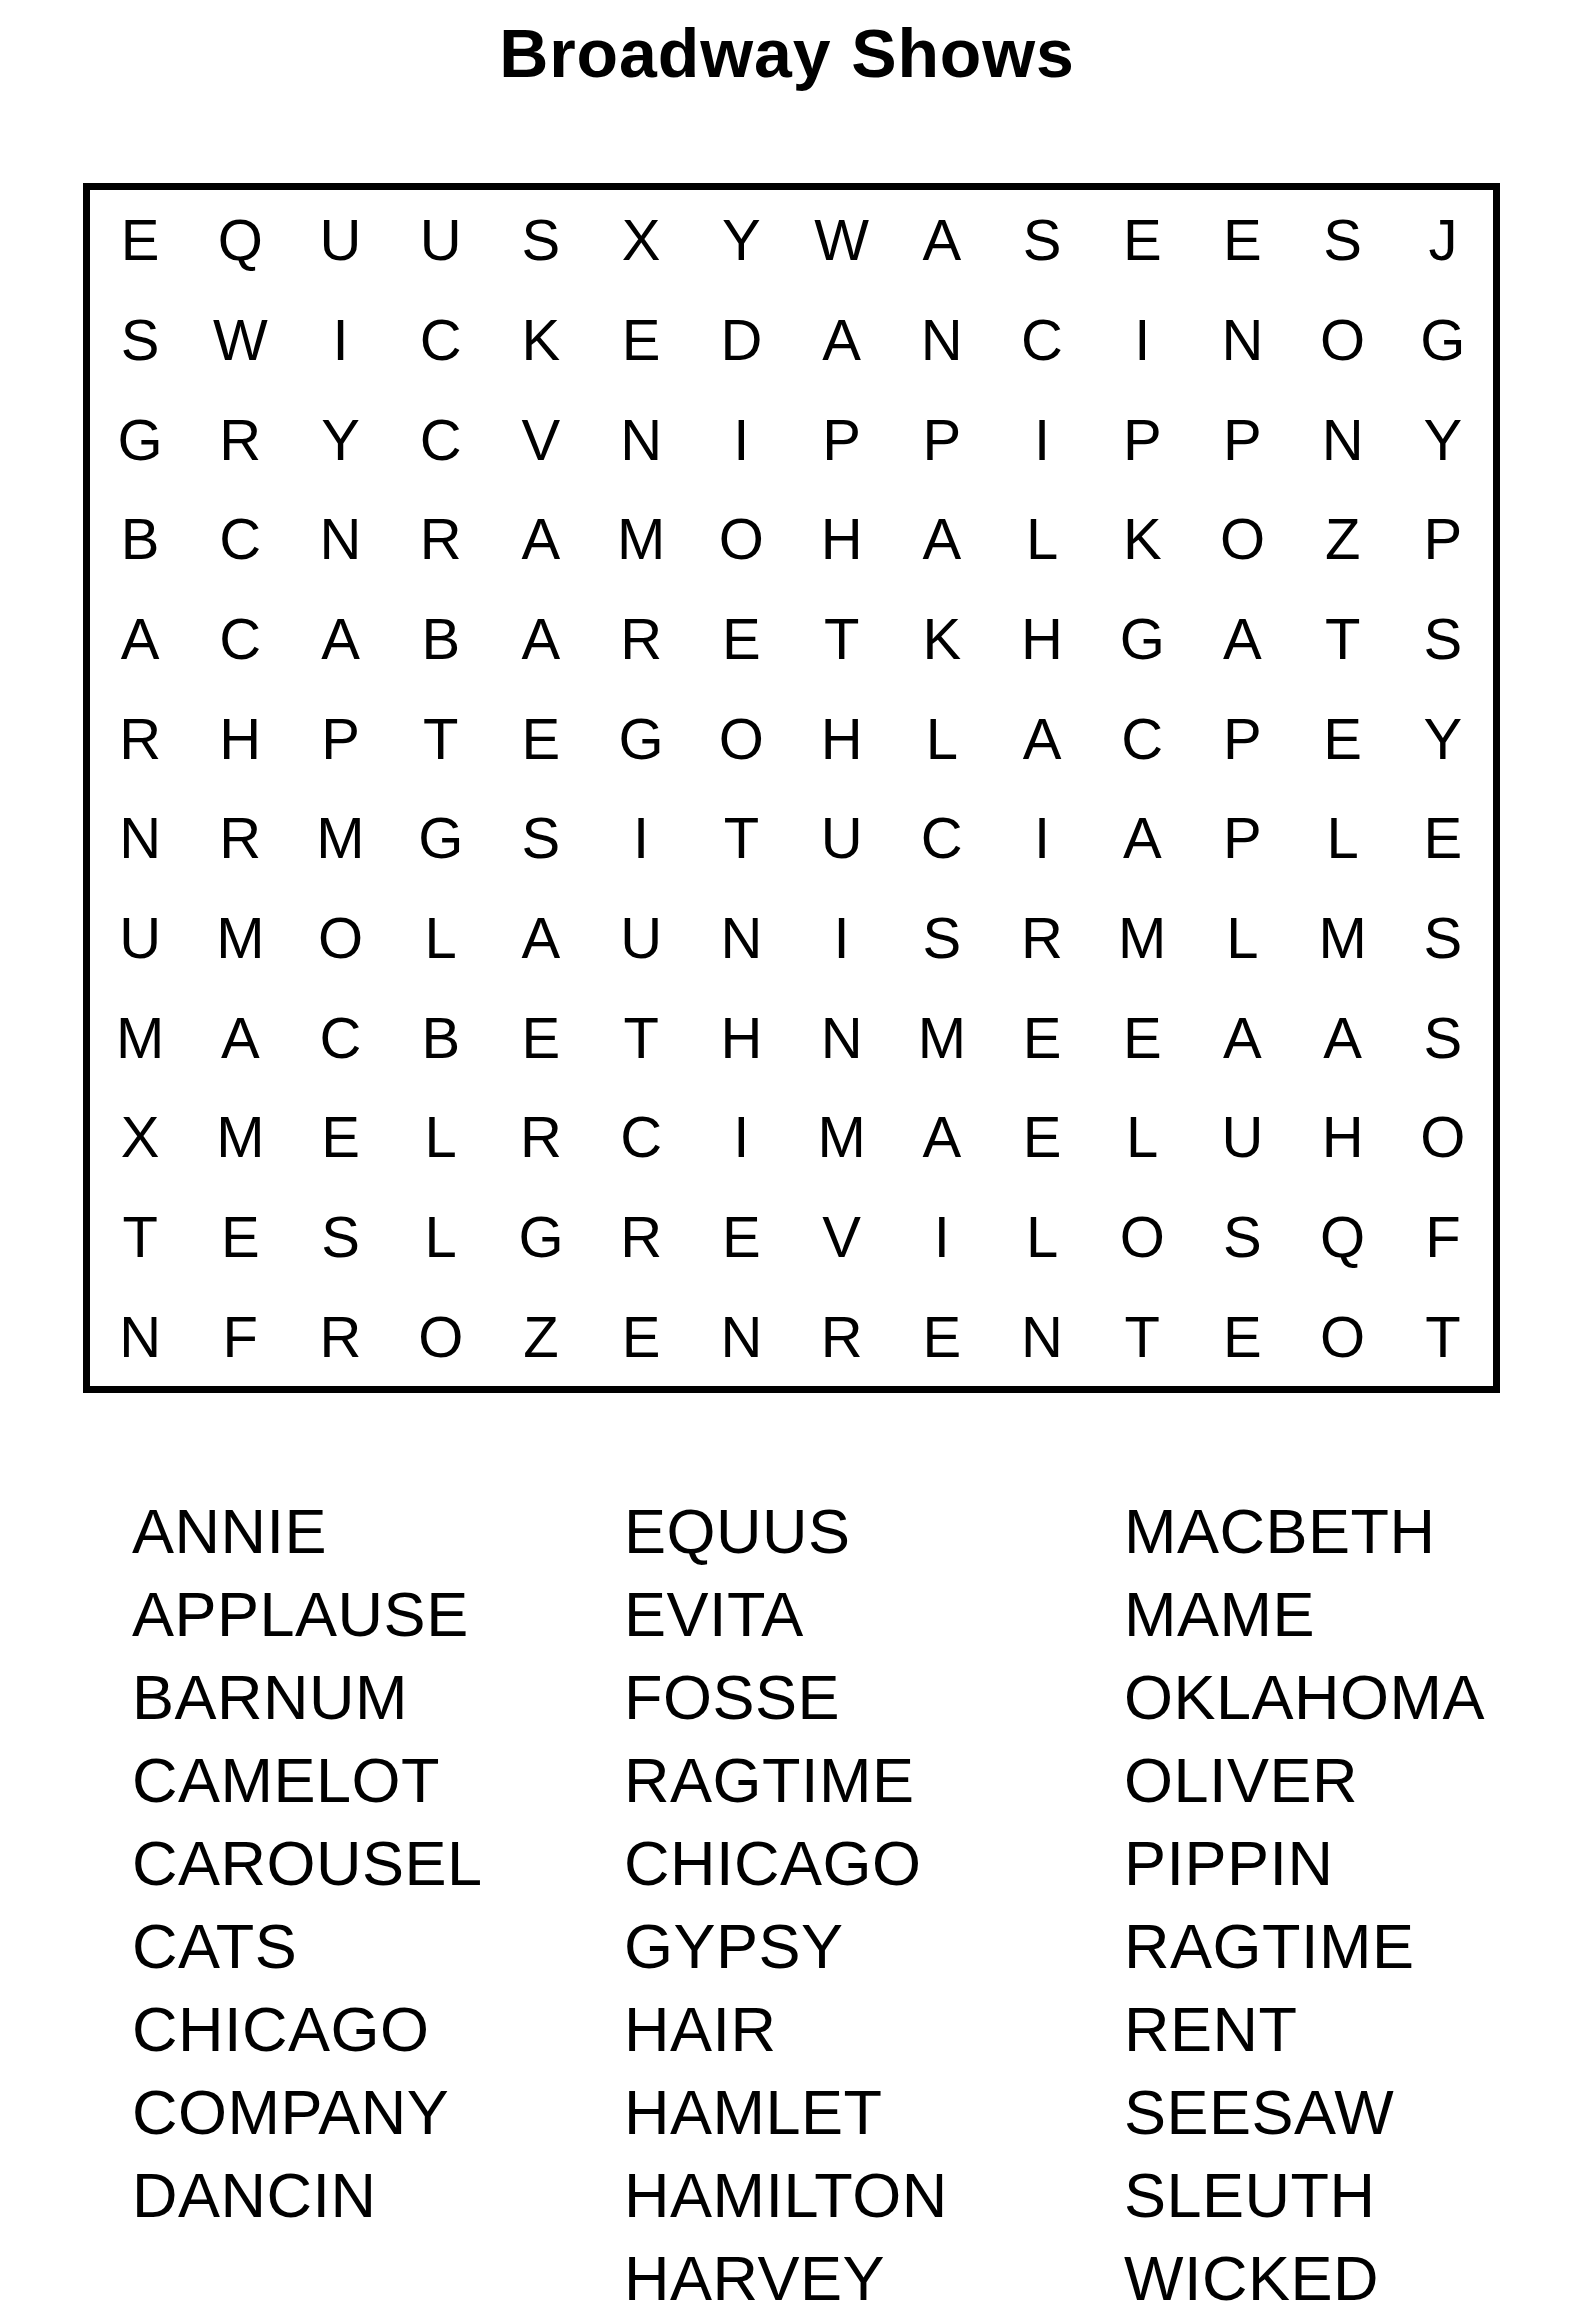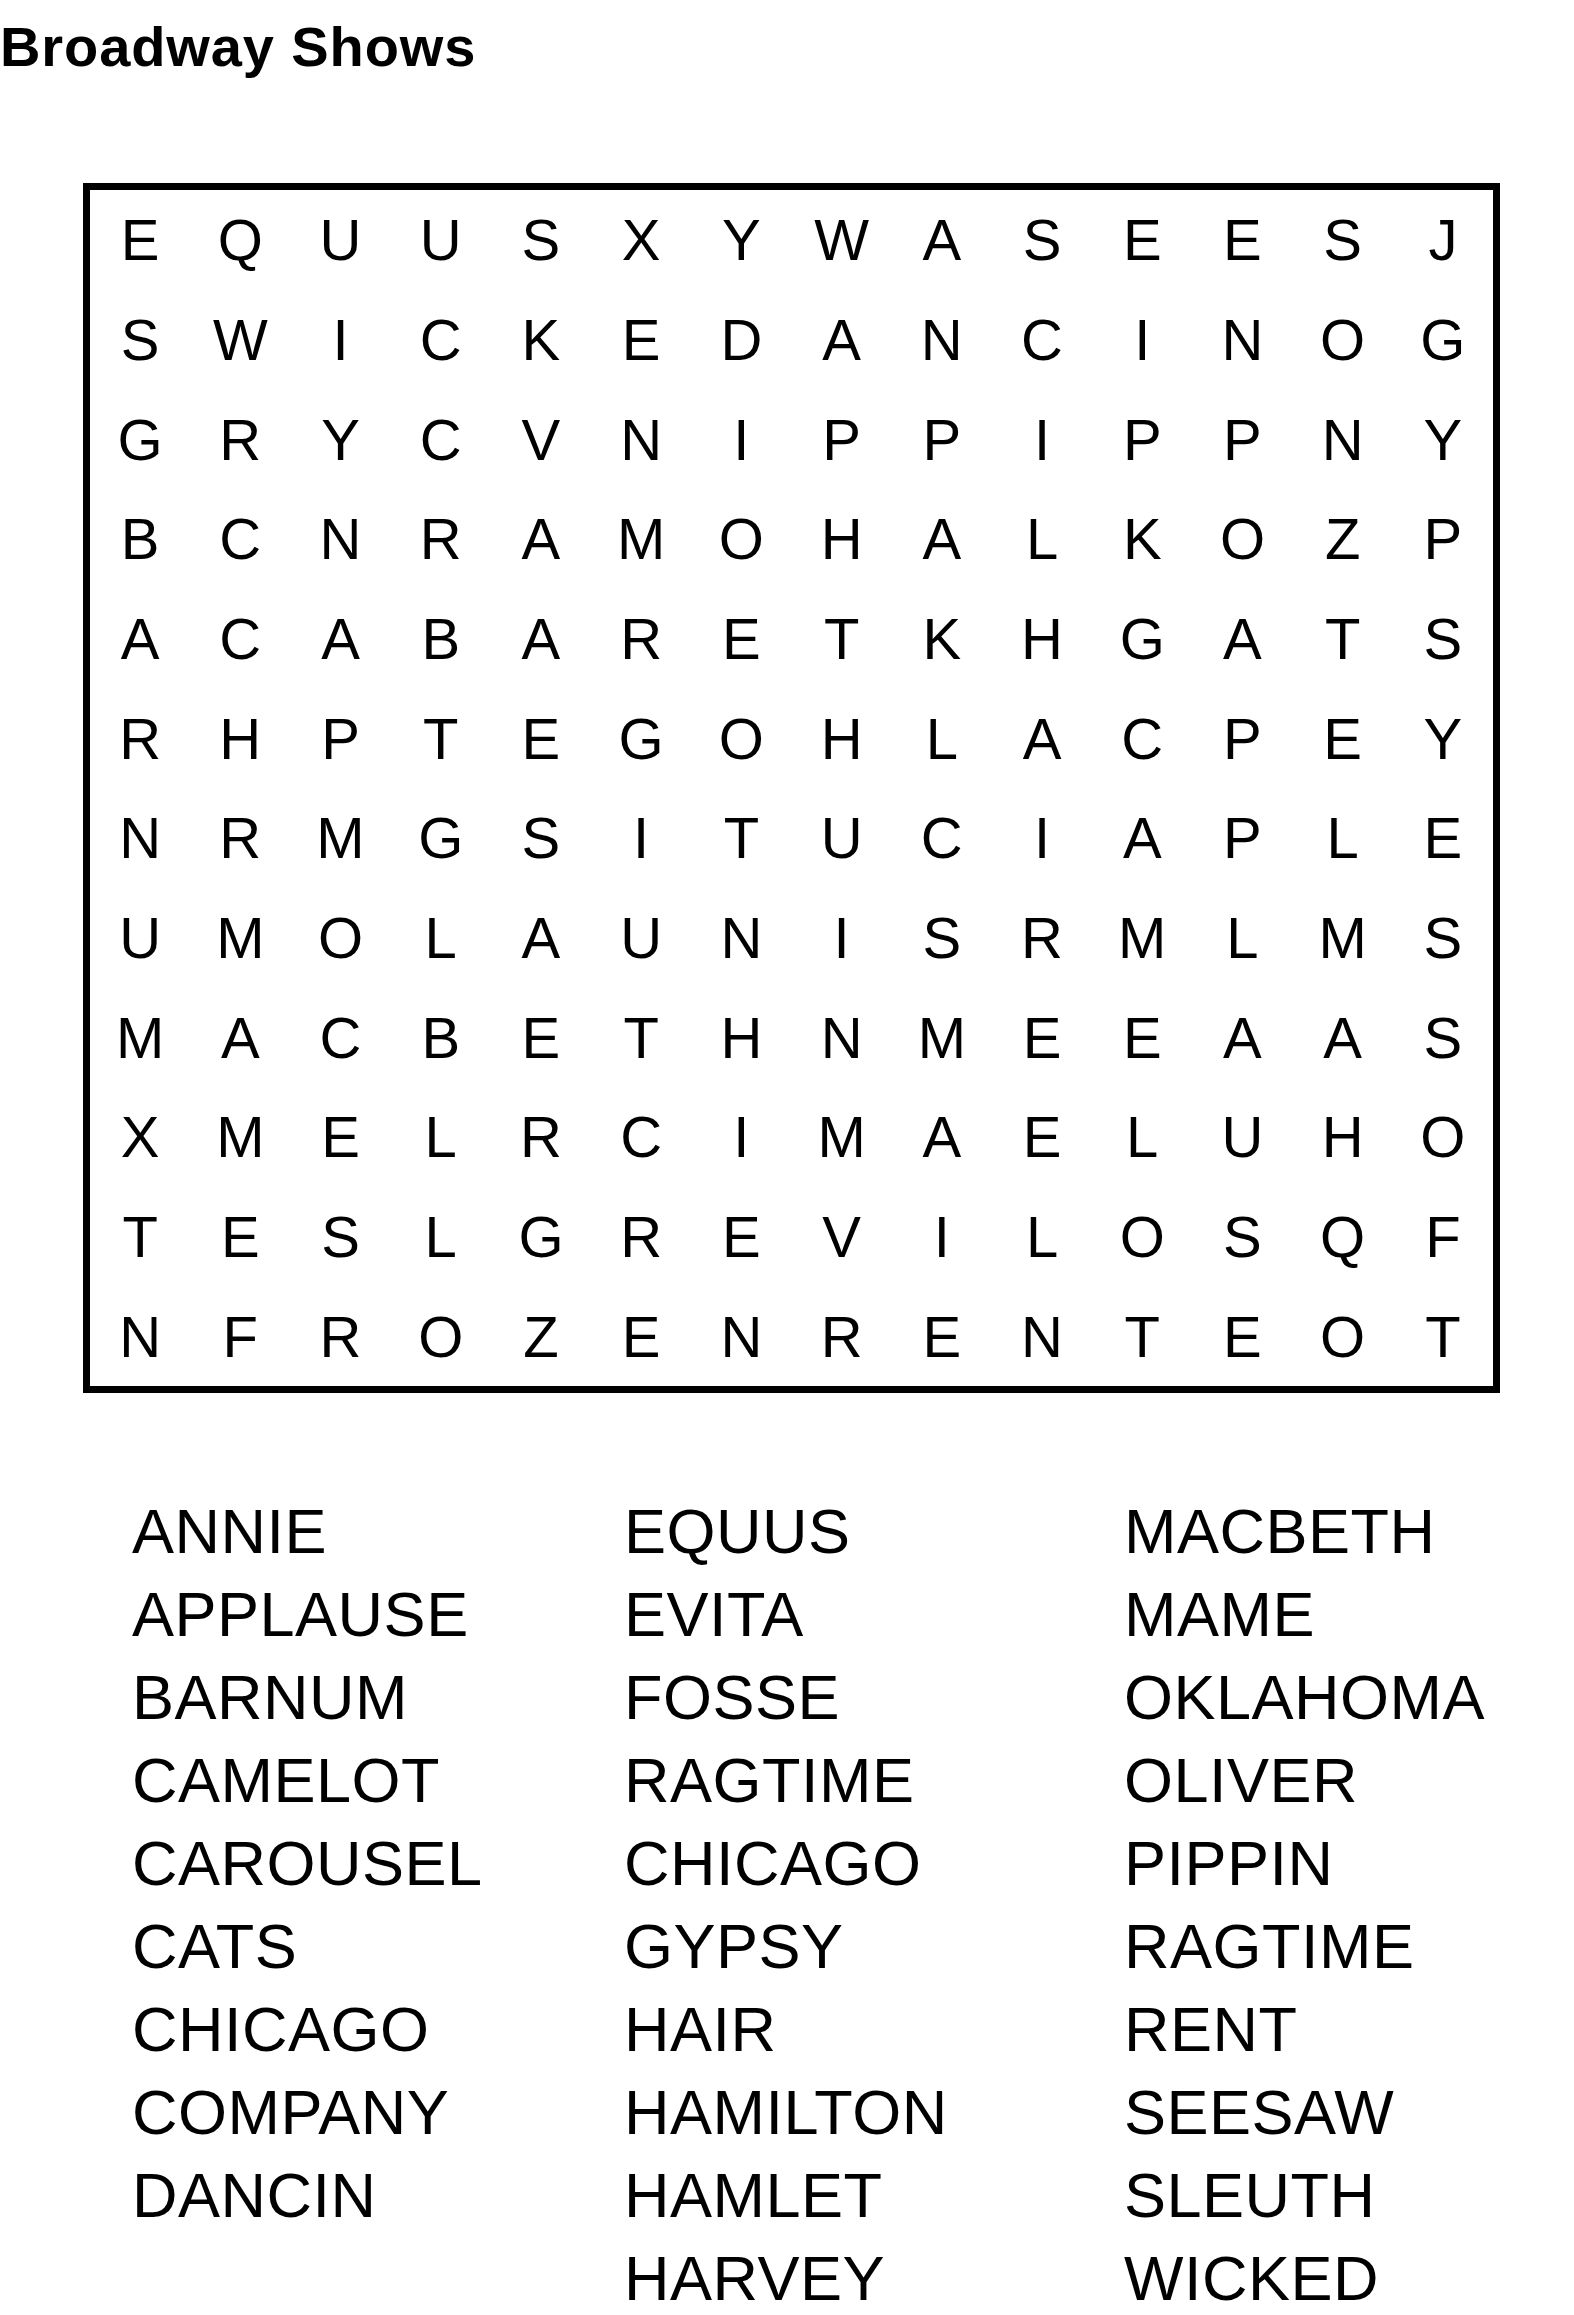--- a/index.html
+++ b/index.html
@@ -10,22 +10,22 @@
     background: #ffffff;
     color: #000000;
     font-family: "Liberation Sans", sans-serif;
     overflow: hidden;
   }
   .page-title {
     position: absolute;
     top: 16.3px;
     left: 0;
     width: 100%;
-    text-align: left;
-    font-size: 56px;
+    text-align: center;
+    font-size: 68px;
     font-weight: bold;
     letter-spacing: 0.9px;
     line-height: 1.1;
   }
   .grid-box {
     position: absolute;
     left: 83px;
     top: 183px;
     width: 1417px;
     height: 1210px;
@@ -259,22 +259,22 @@
       <li>DANCIN</li>
     </ul>
     <ul class="word-col">
       <li>EQUUS</li>
       <li>EVITA</li>
       <li>FOSSE</li>
       <li>RAGTIME</li>
       <li>CHICAGO</li>
       <li>GYPSY</li>
       <li>HAIR</li>
+      <li>HAMLET</li>
       <li>HAMILTON</li>
-      <li>HAMLET</li>
       <li>HARVEY</li>
     </ul>
     <ul class="word-col">
       <li>MACBETH</li>
       <li>MAME</li>
       <li>OKLAHOMA</li>
       <li>OLIVER</li>
       <li>PIPPIN</li>
       <li>RAGTIME</li>
       <li>RENT</li>

